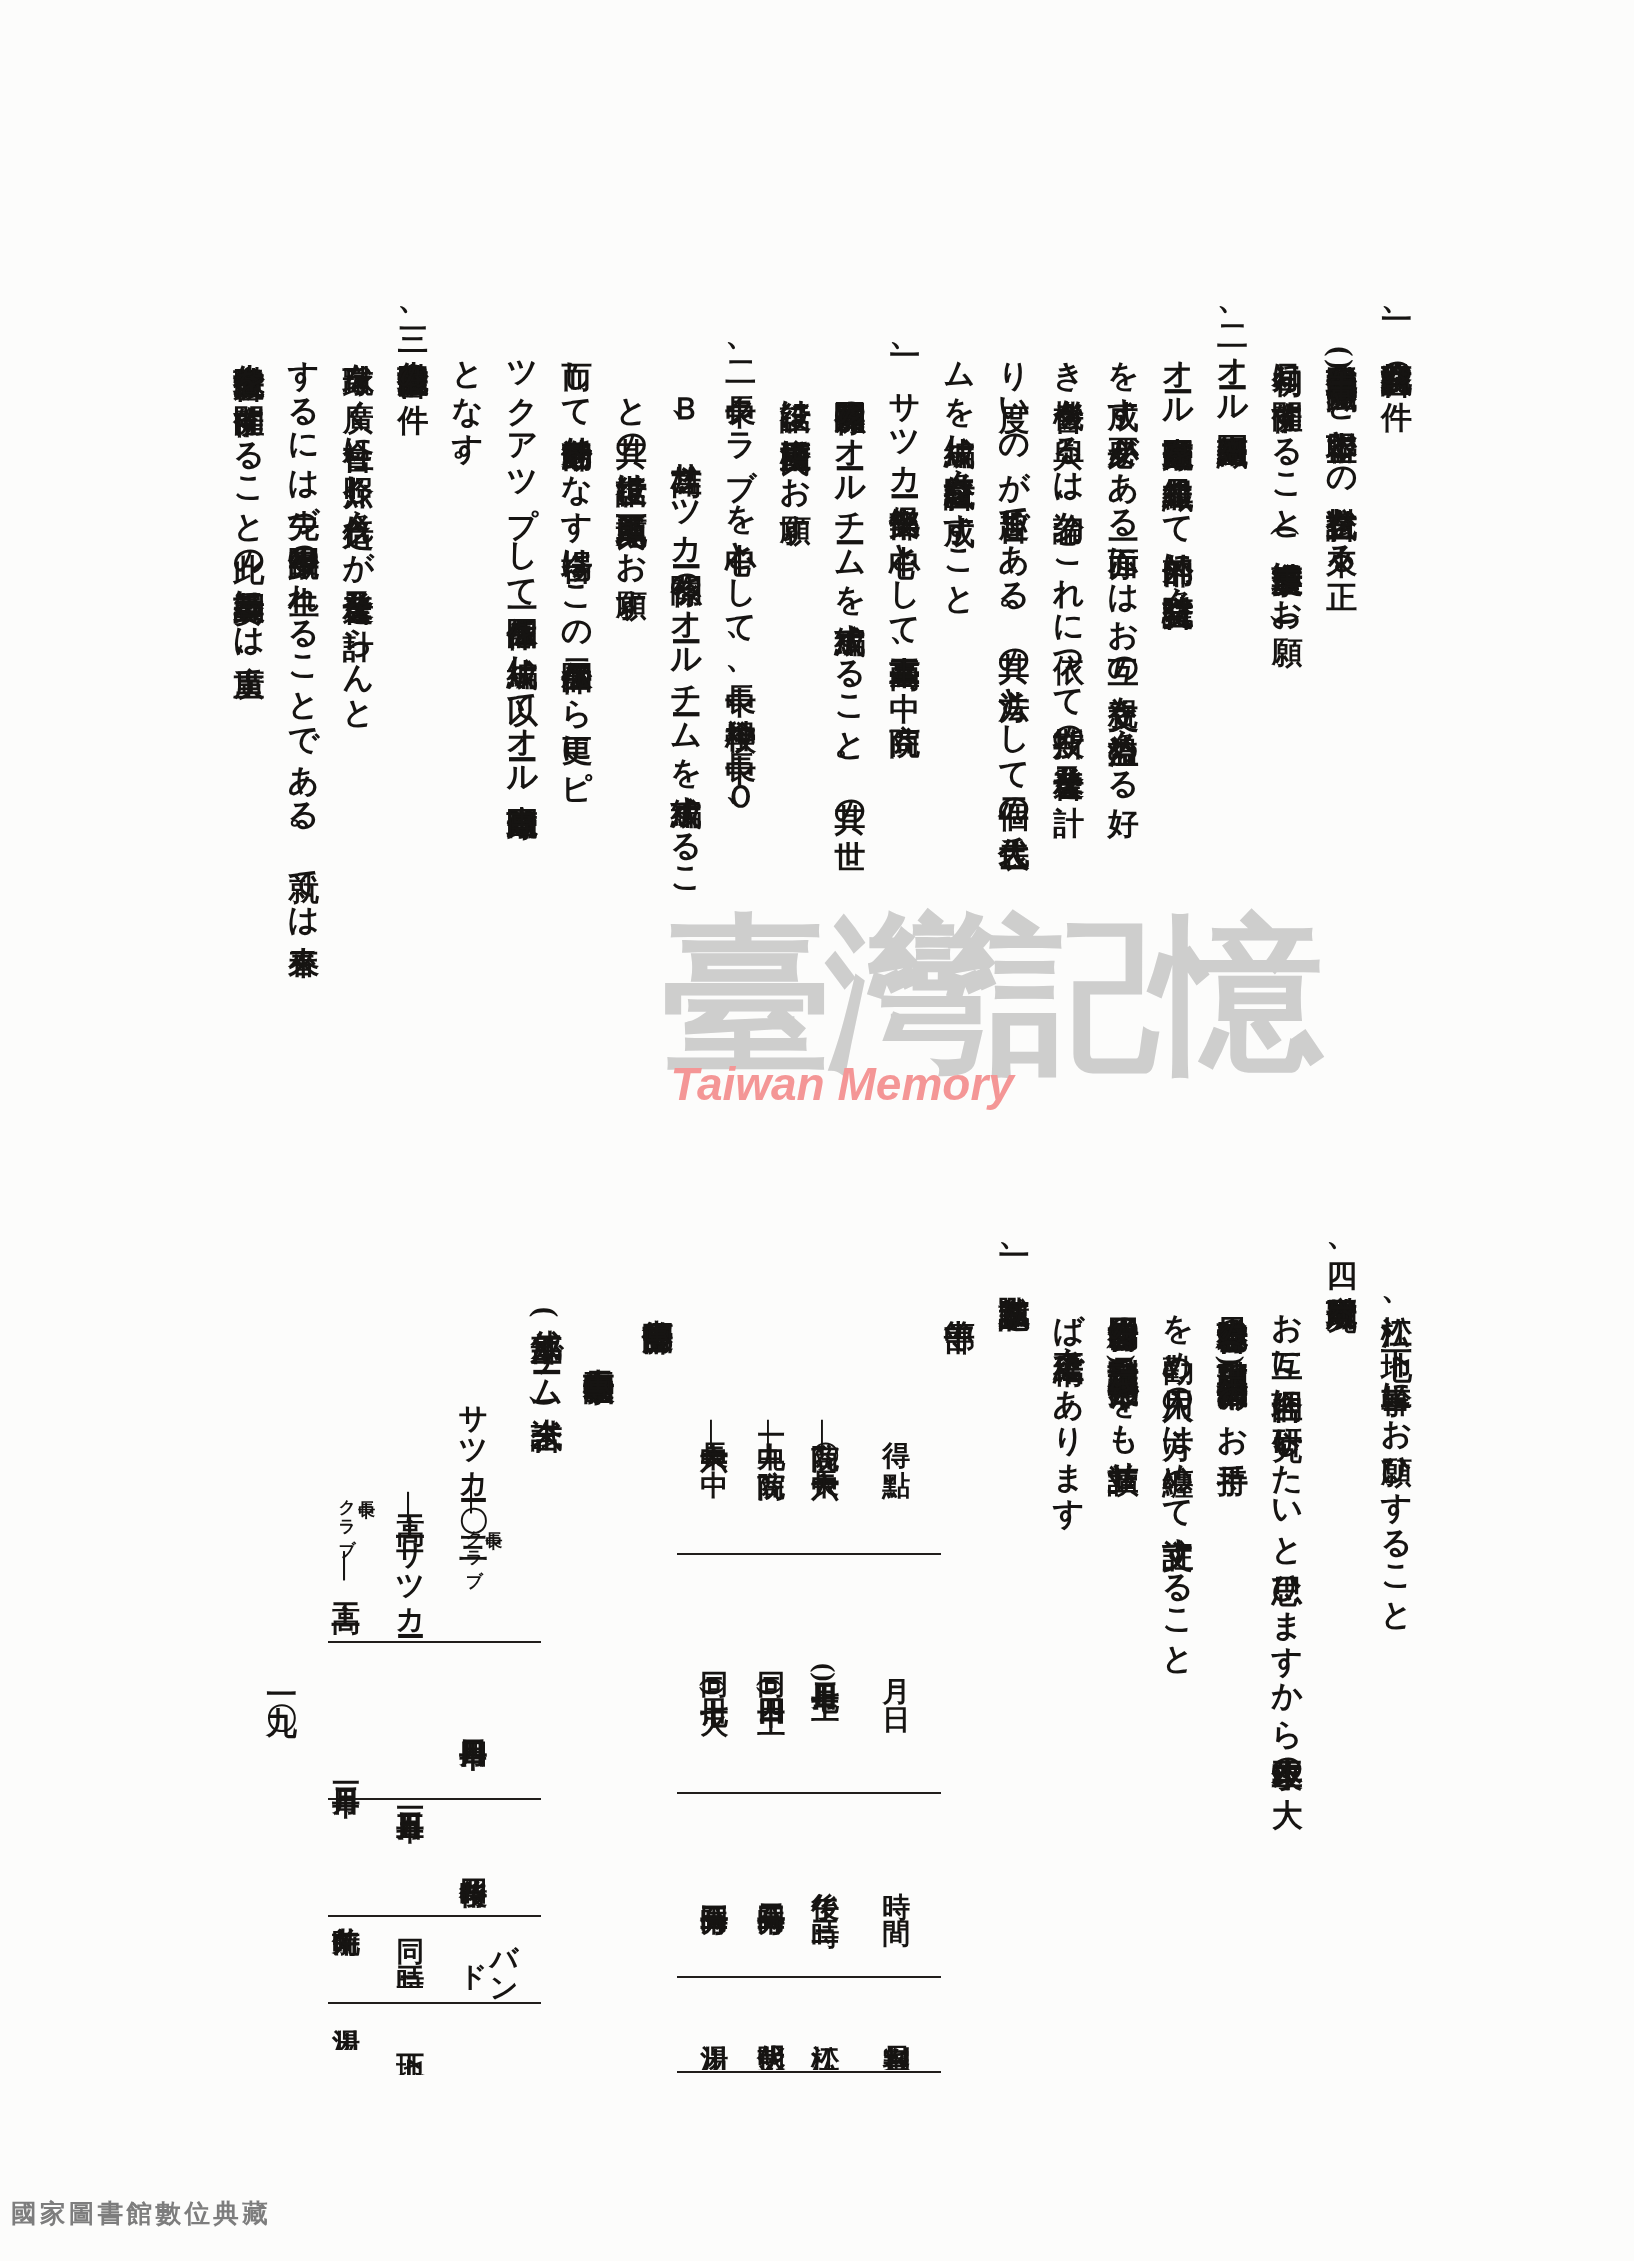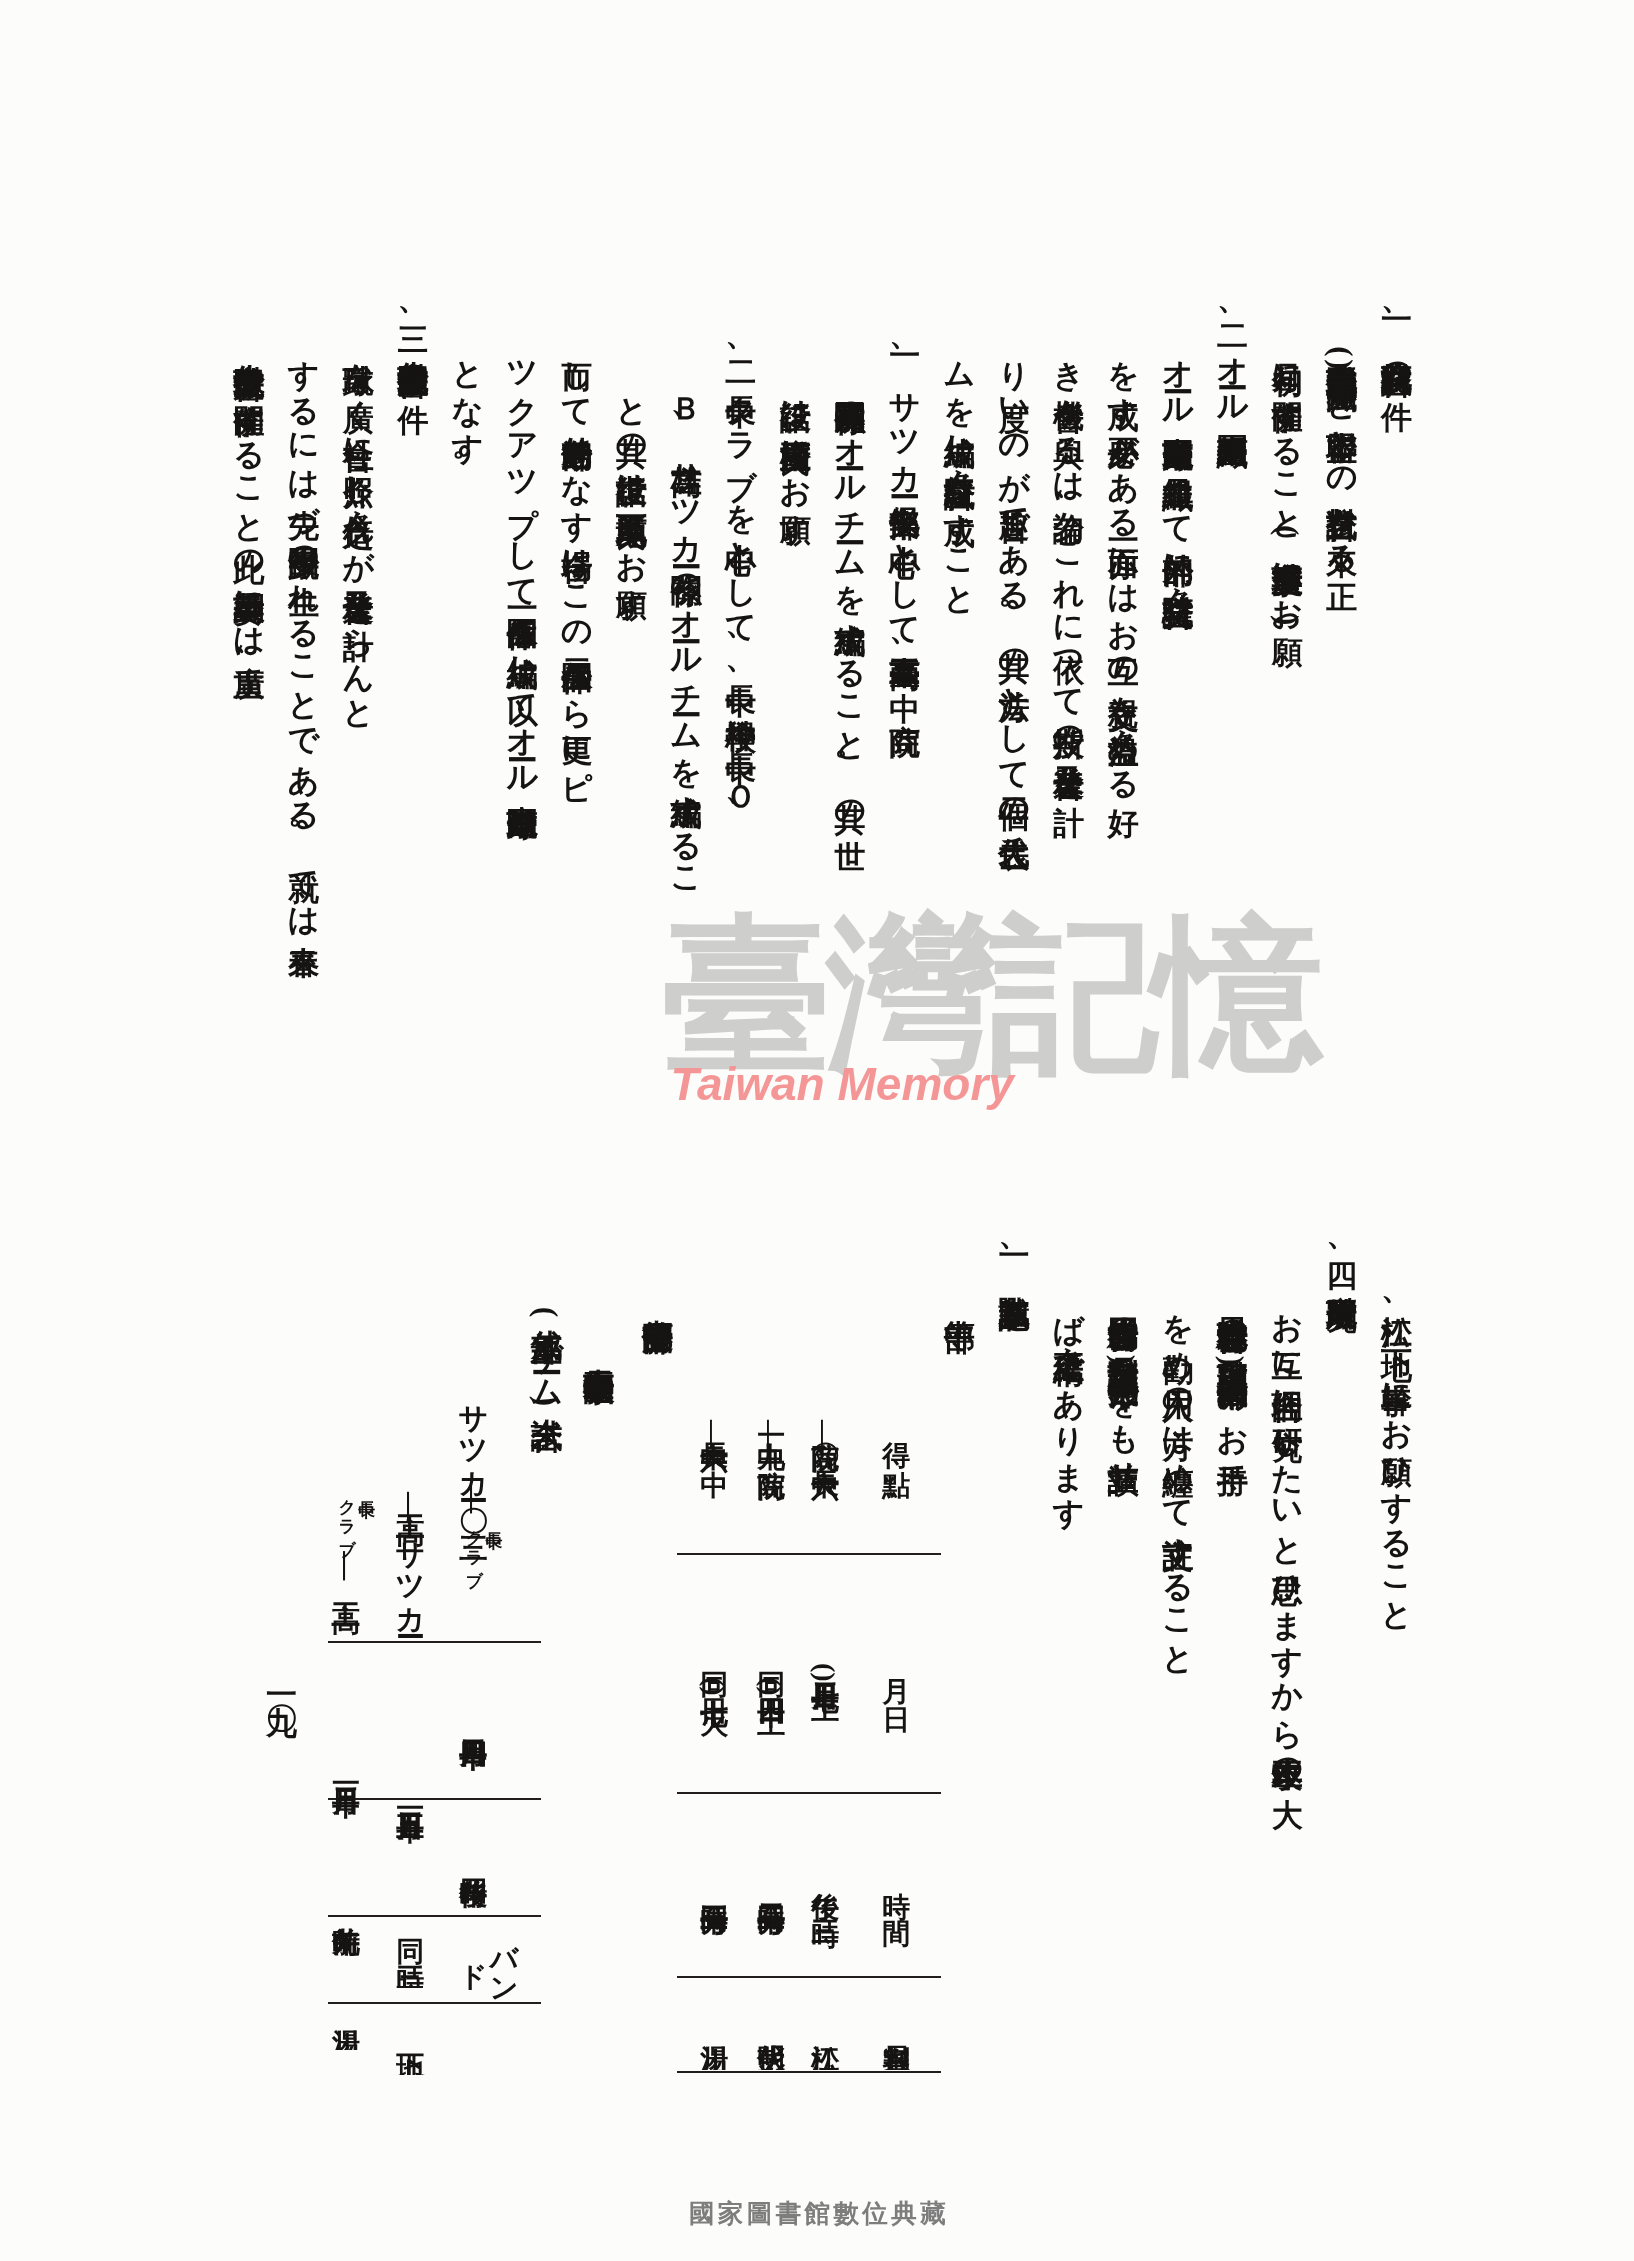--- a/index.html
+++ b/index.html
@@ -55,21 +55,21 @@
   .watermark .wm-latin{
     font-size:46px;font-style:italic;font-weight:700;color:#ef4444;
     font-family:"Liberation Sans","DejaVu Sans",sans-serif;
     margin-top:-24px;margin-left:8.5px;
   }
   .pageno{
     position:absolute;left:260px;top:1678px;
     writing-mode:vertical-rl;font-size:31px;font-weight:700;letter-spacing:1.7px;
   }
   .footer-caption{
-    position:absolute;left:4px;right:0;top:2196px;text-align:center;
+    position:absolute;left:11px;right:0;top:2196px;text-align:left;
     font-size:25.5px;letter-spacing:3.4px;color:#7d7d7d;font-weight:700;
     font-family:"Liberation Sans","DejaVu Sans",sans-serif;
   }
 </style>
 </head>
 <body>
 
 <div class="vband" style="top:303px;right:220px;height:885px;">
   <div class="col i0">一、南北對抗試合の件</div>
   <div class="col i1">臺北蹴球聯盟代表(鐵團)と本聯盟との對抗試合を來る正</div>

